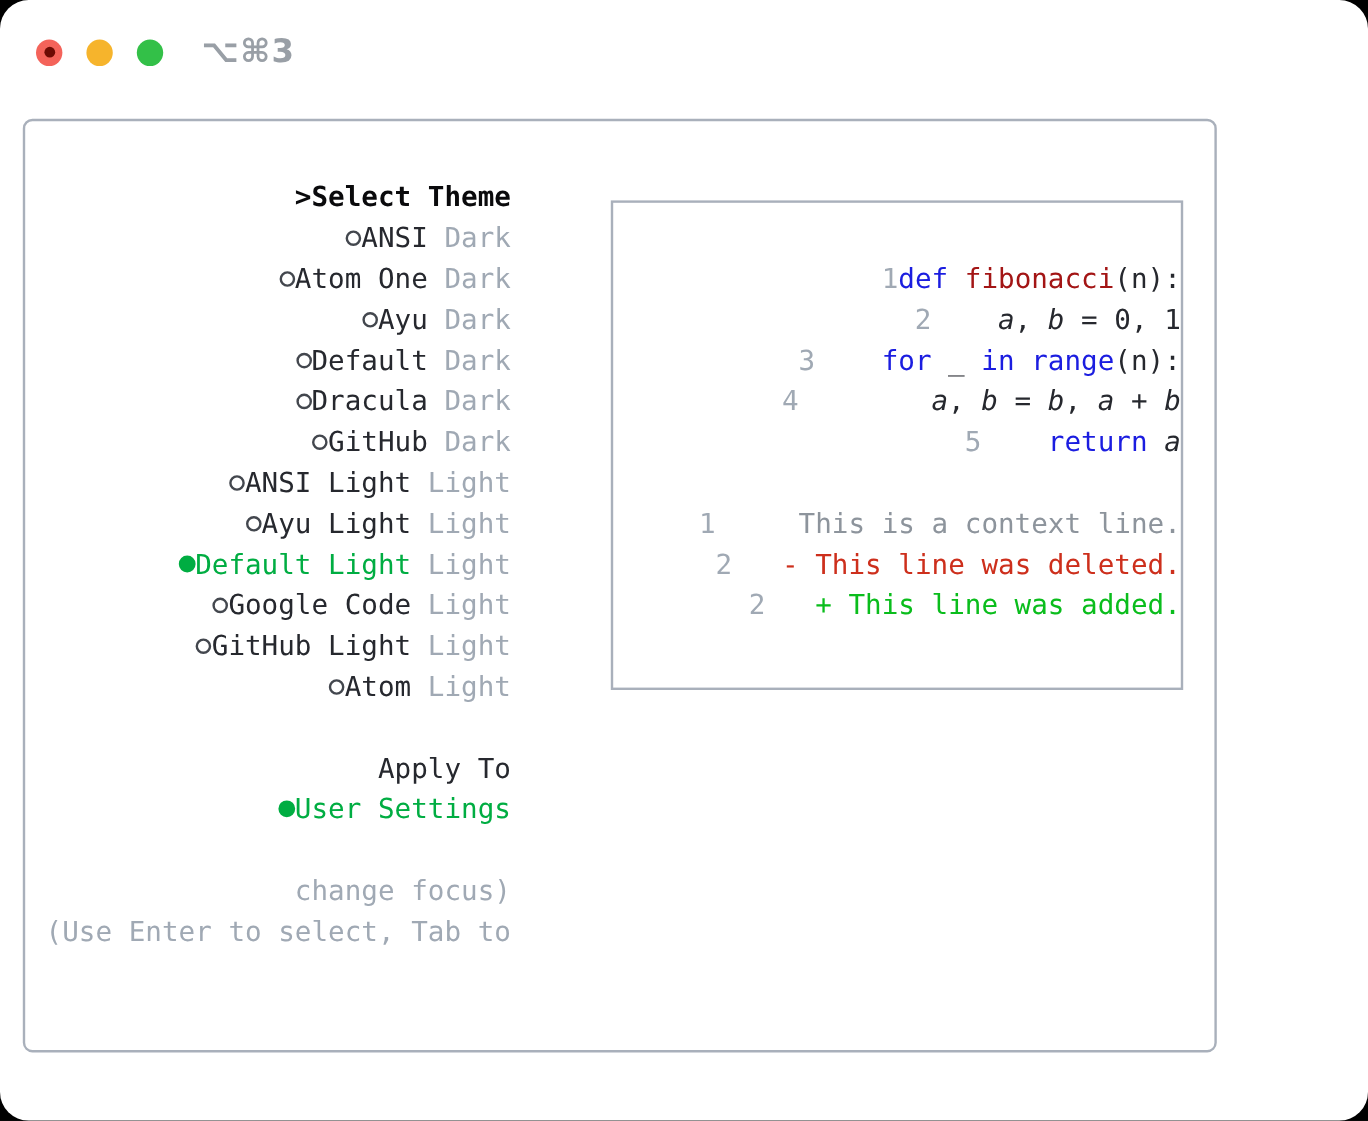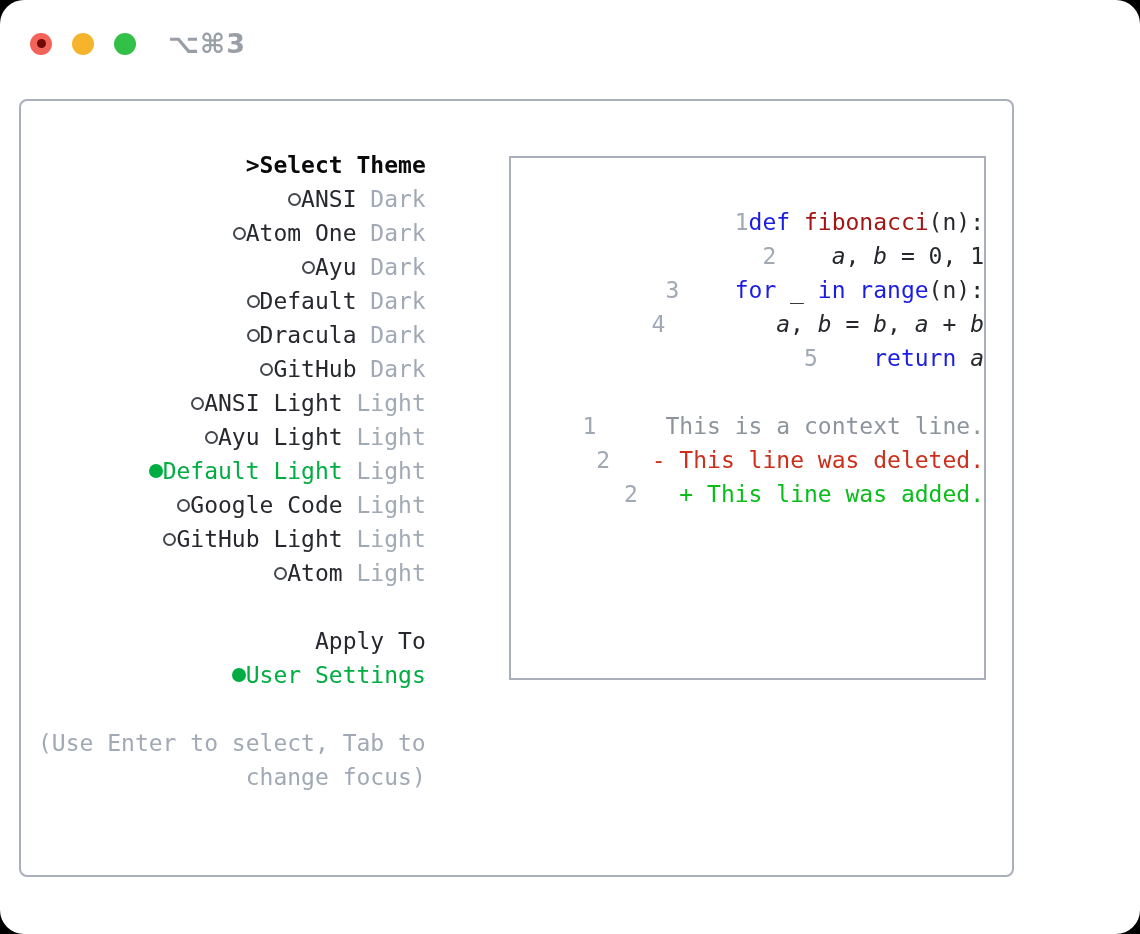--- a/index.html
+++ b/index.html
@@ -28,21 +28,21 @@
   .marker{display:inline-block;width:28px;}
   .prompt{font-weight:bold;color:#0a0a0c;}
   .circle{display:inline-block;width:13px;height:13px;box-sizing:border-box;border:2px solid #43474e;
           border-radius:50%;vertical-align:middle;margin-bottom:3px;}
   .circle.on{background:var(--sel);border-color:var(--sel);width:14px;height:14px;}
   .sel-label{color:var(--sel);}
   .muted{color:var(--muted);}
 
   
   .preview-col{position:absolute;left:481px;top:47px;}
-  .preview-box{margin-left:7px;margin-top:8px;width:477px;height:524px;box-sizing:border-box;
+  .preview-box{margin-left:7px;margin-top:19px;width:477px;height:408px;box-sizing:border-box;
                border:2px solid var(--border);padding:47px 0 0 19px;overflow:hidden;background:#fff;}
   .lnum{display:inline-block;width:28px;color:var(--muted);}
   .tok-kw{color:var(--kw);}
   .tok-fn{color:var(--fn);}
   .tok-var{font-style:italic;}
   .diff-context{color:var(--ctx);}
   .diff-deleted{color:var(--del);}
   .diff-added{color:var(--add);}
 </style>
 </head>
@@ -76,22 +76,22 @@
           <div class="row"><span class="marker"><span class="circle"></span></span><span class="">Google Code</span><span class="muted"> Light</span></div>
           <div class="row"><span class="marker"><span class="circle"></span></span><span class="">GitHub Light</span><span class="muted"> Light</span></div>
           <div class="row"><span class="marker"><span class="circle"></span></span><span class="">Atom</span><span class="muted"> Light</span></div>
         </div>
       <div class="row"></div>
       <div class="row"><span class="marker"></span><span>Apply To</span></div>
       <div id="apply-list">
           <div class="row"><span class="marker"><span class="circle on"></span></span><span class="sel-label">User Settings</span></div>
         </div>
       <div class="row"></div>
+      <div class="row muted">change focus)</div>
       <div class="row muted">(Use Enter to select, Tab to</div>
-      <div class="row muted">change focus)</div>
     </div>
 
     <div class="preview-col mono">
       <div class="preview-box">
         <div id="code-lines">
             <div class="row"><span class="lnum">1</span><span class="tok-kw">def</span><span> </span><span class="tok-fn">fibonacci</span><span>(n):</span></div>
             <div class="row"><span class="lnum">2</span><span>    </span><span class="tok-var">a</span><span>, </span><span class="tok-var">b</span><span> = 0, 1</span></div>
             <div class="row"><span class="lnum">3</span><span>    </span><span class="tok-kw">for</span><span> _ </span><span class="tok-kw">in</span><span> </span><span class="tok-kw">range</span><span>(n):</span></div>
             <div class="row"><span class="lnum">4</span><span>        </span><span class="tok-var">a</span><span>, </span><span class="tok-var">b</span><span> = </span><span class="tok-var">b</span><span>, </span><span class="tok-var">a</span><span> + </span><span class="tok-var">b</span></div>
             <div class="row"><span class="lnum">5</span><span>    </span><span class="tok-kw">return</span><span> </span><span class="tok-var">a</span></div>

